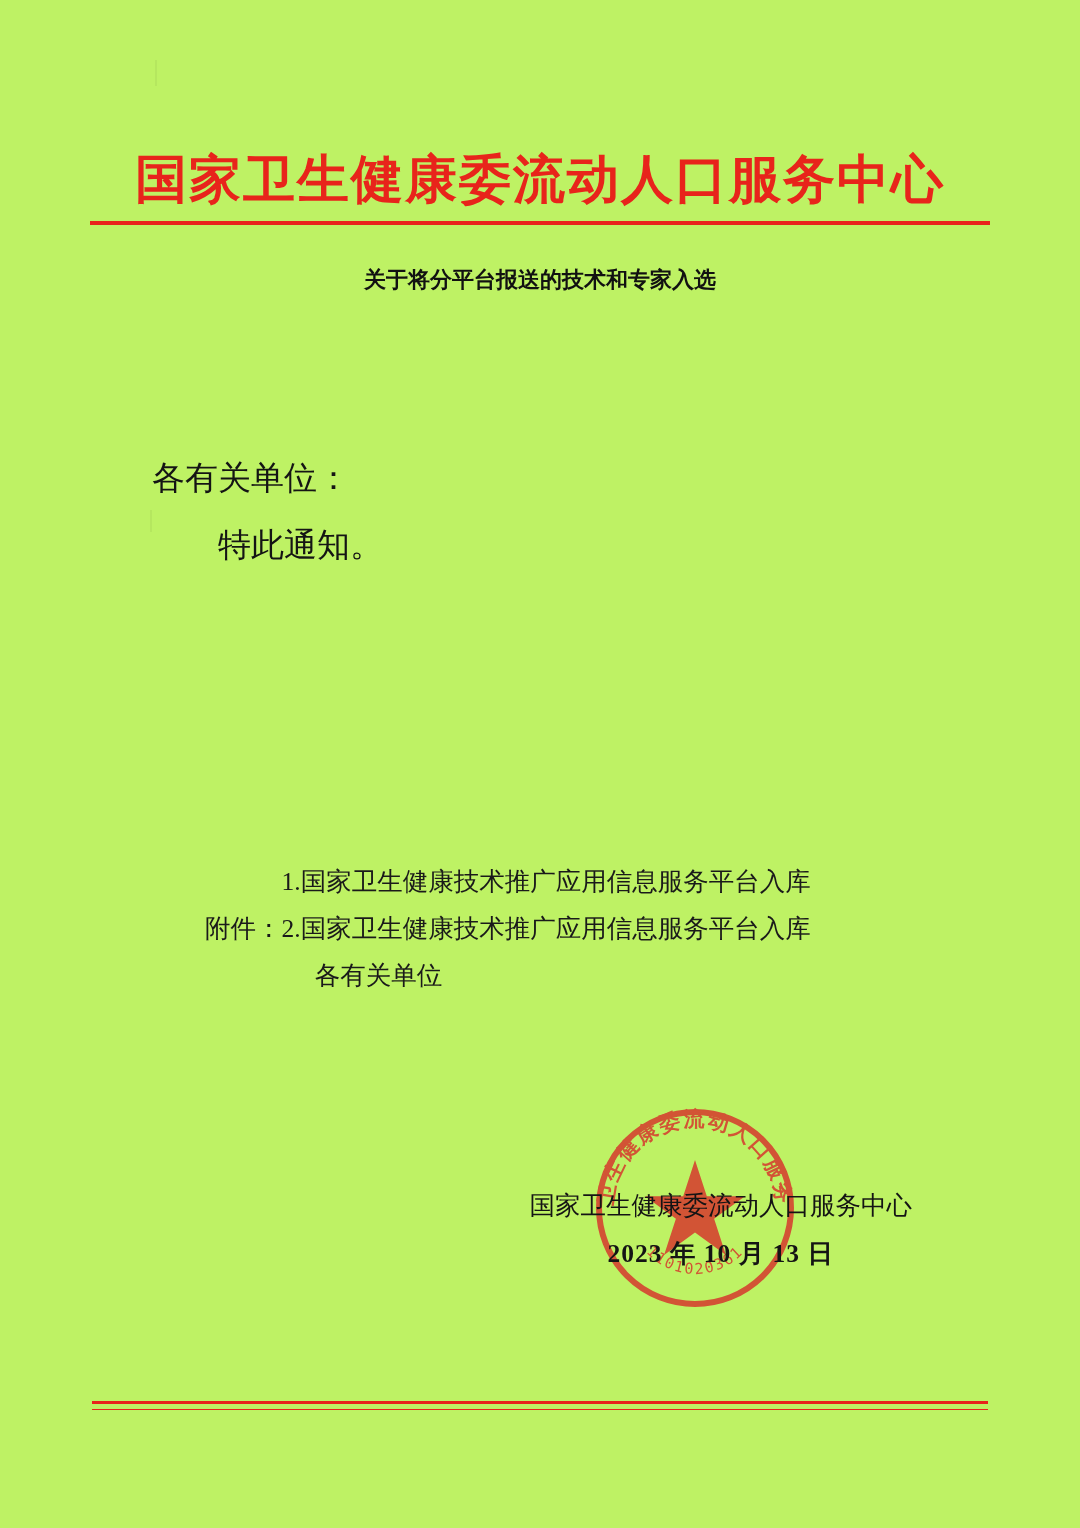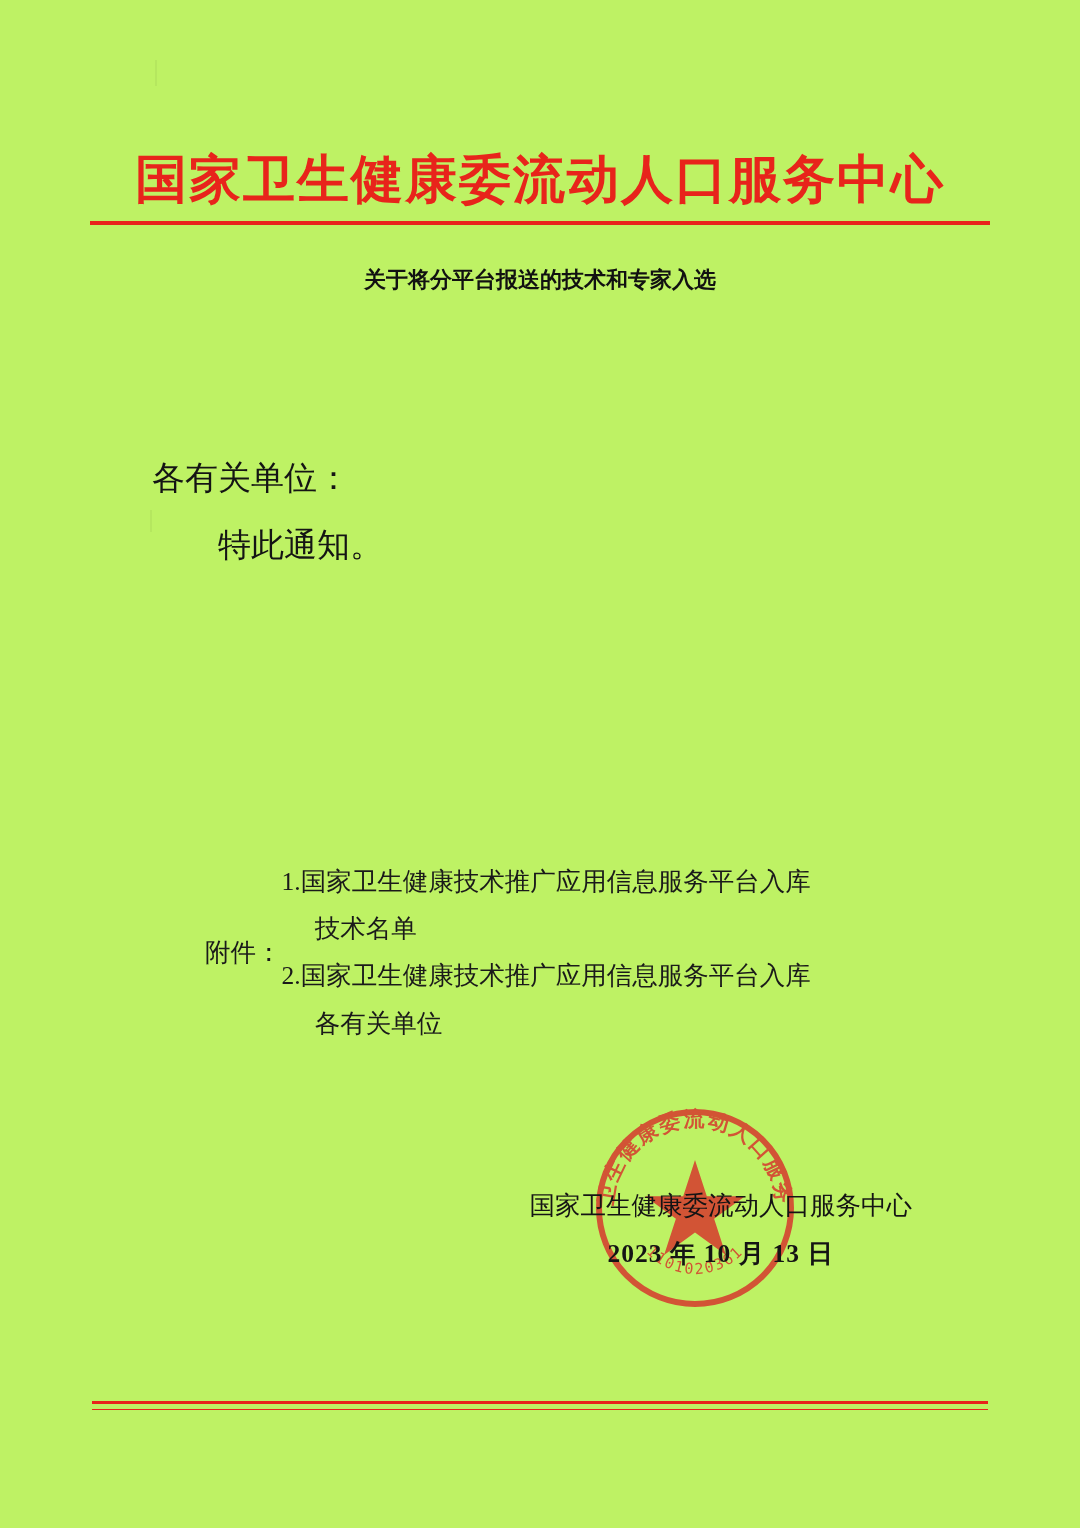--- a/index.html
+++ b/index.html
@@ -179,21 +179,20 @@
   </div>
 
   <div class="attachments">
     <div class="att-row">
       <span class="att-label">附件：</span>
       <span class="att-items">
         <span class="att-item">
           <span class="att-num">1.</span>
           <span class="att-text">国家卫生健康技术推广应用信息服务平台入库</span>
         </span>
-        <span class="att-cont" style="display:block;">技术名单</span>
         <span class="att-item">
           <span class="att-num">2.</span>
           <span class="att-text">国家卫生健康技术推广应用信息服务平台入库</span>
         </span>
         <span class="att-cont" style="display:block;">各有关单位</span>
       </span>
     </div>
   </div>
 
   <div class="seal">

